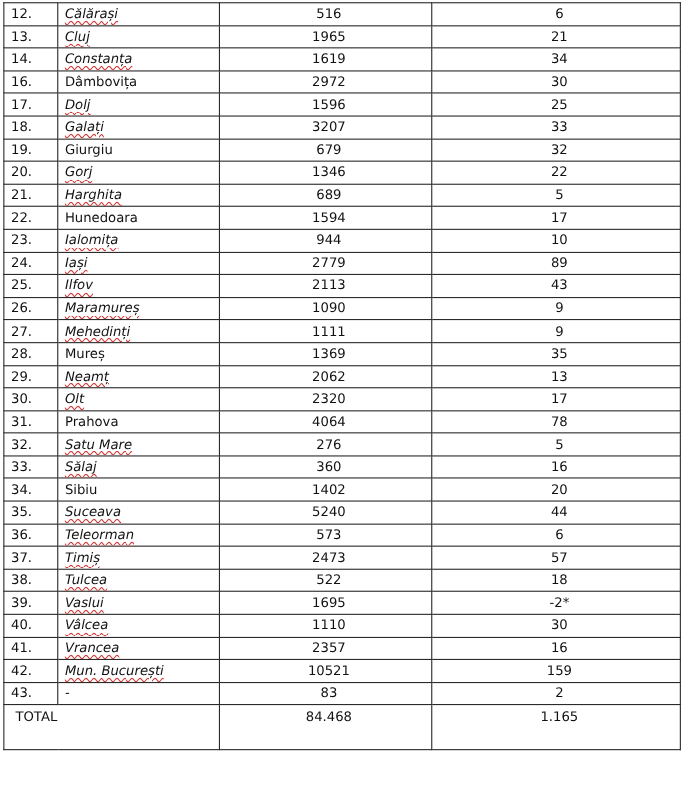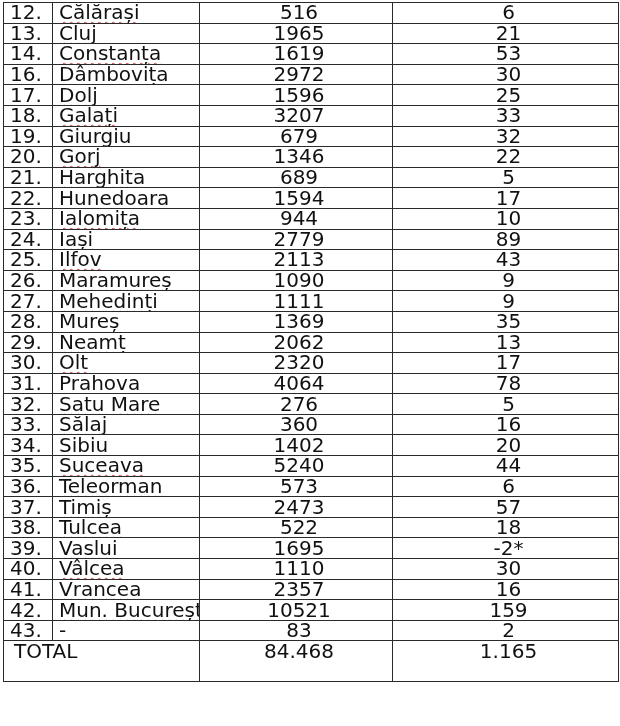--- a/index.html
+++ b/index.html
@@ -15,41 +15,42 @@
     font-family: "DejaVu Sans", sans-serif;
     color: #111111;
   }
   table.data-table {
     position: absolute;
     left: 3px;
     top: 2px;
     border-collapse: collapse;
     table-layout: fixed;
     width: 615px;
-    font-size: 20px;
+    font-size: 12px;
   }
   table.data-table td {
     border: 1px solid #2a2a2a;
     padding: 0 0 0 6px;
     height: 19.6px;
     line-height: 19px;
     white-space: nowrap;
     overflow: hidden;
   }
   col.c-num { width: 49px; }
   col.c-name { width: 147px; }
   col.c-val1 { width: 193px; }
   col.c-val2 { width: 226px; }
   td.num { padding-left: 6px; }
   td.name { padding-left: 7px; }
   td.val { text-align: center; padding-left: 0; }
   .spell {
     text-decoration: underline wavy #d23b3b;
     text-decoration-thickness: 1px;
     text-underline-offset: 2px;
+    font-style: italic;
   }
   tr.total-row td {
     height: 40px;
     vertical-align: top;
     line-height: 20px;
     margin-top: 28px;
   }
   tr.total-row td.total-label { padding-left: 10px; }
 </style>
 </head>
@@ -72,21 +73,21 @@
       <tr>
         <td class="num">13.</td>
         <td class="name"><span class="spell">Cluj</span></td>
         <td class="val">1965</td>
         <td class="val">21</td>
       </tr>
       <tr>
         <td class="num">14.</td>
         <td class="name"><span class="spell">Constanța</span></td>
         <td class="val">1619</td>
-        <td class="val">53</td>
+        <td class="val">34</td>
       </tr>
       <tr>
         <td class="num">16.</td>
         <td class="name"><span>Dâmbovița</span></td>
         <td class="val">2972</td>
         <td class="val">30</td>
       </tr>
       <tr>
         <td class="num">17.</td>
         <td class="name"><span class="spell">Dolj</span></td>

